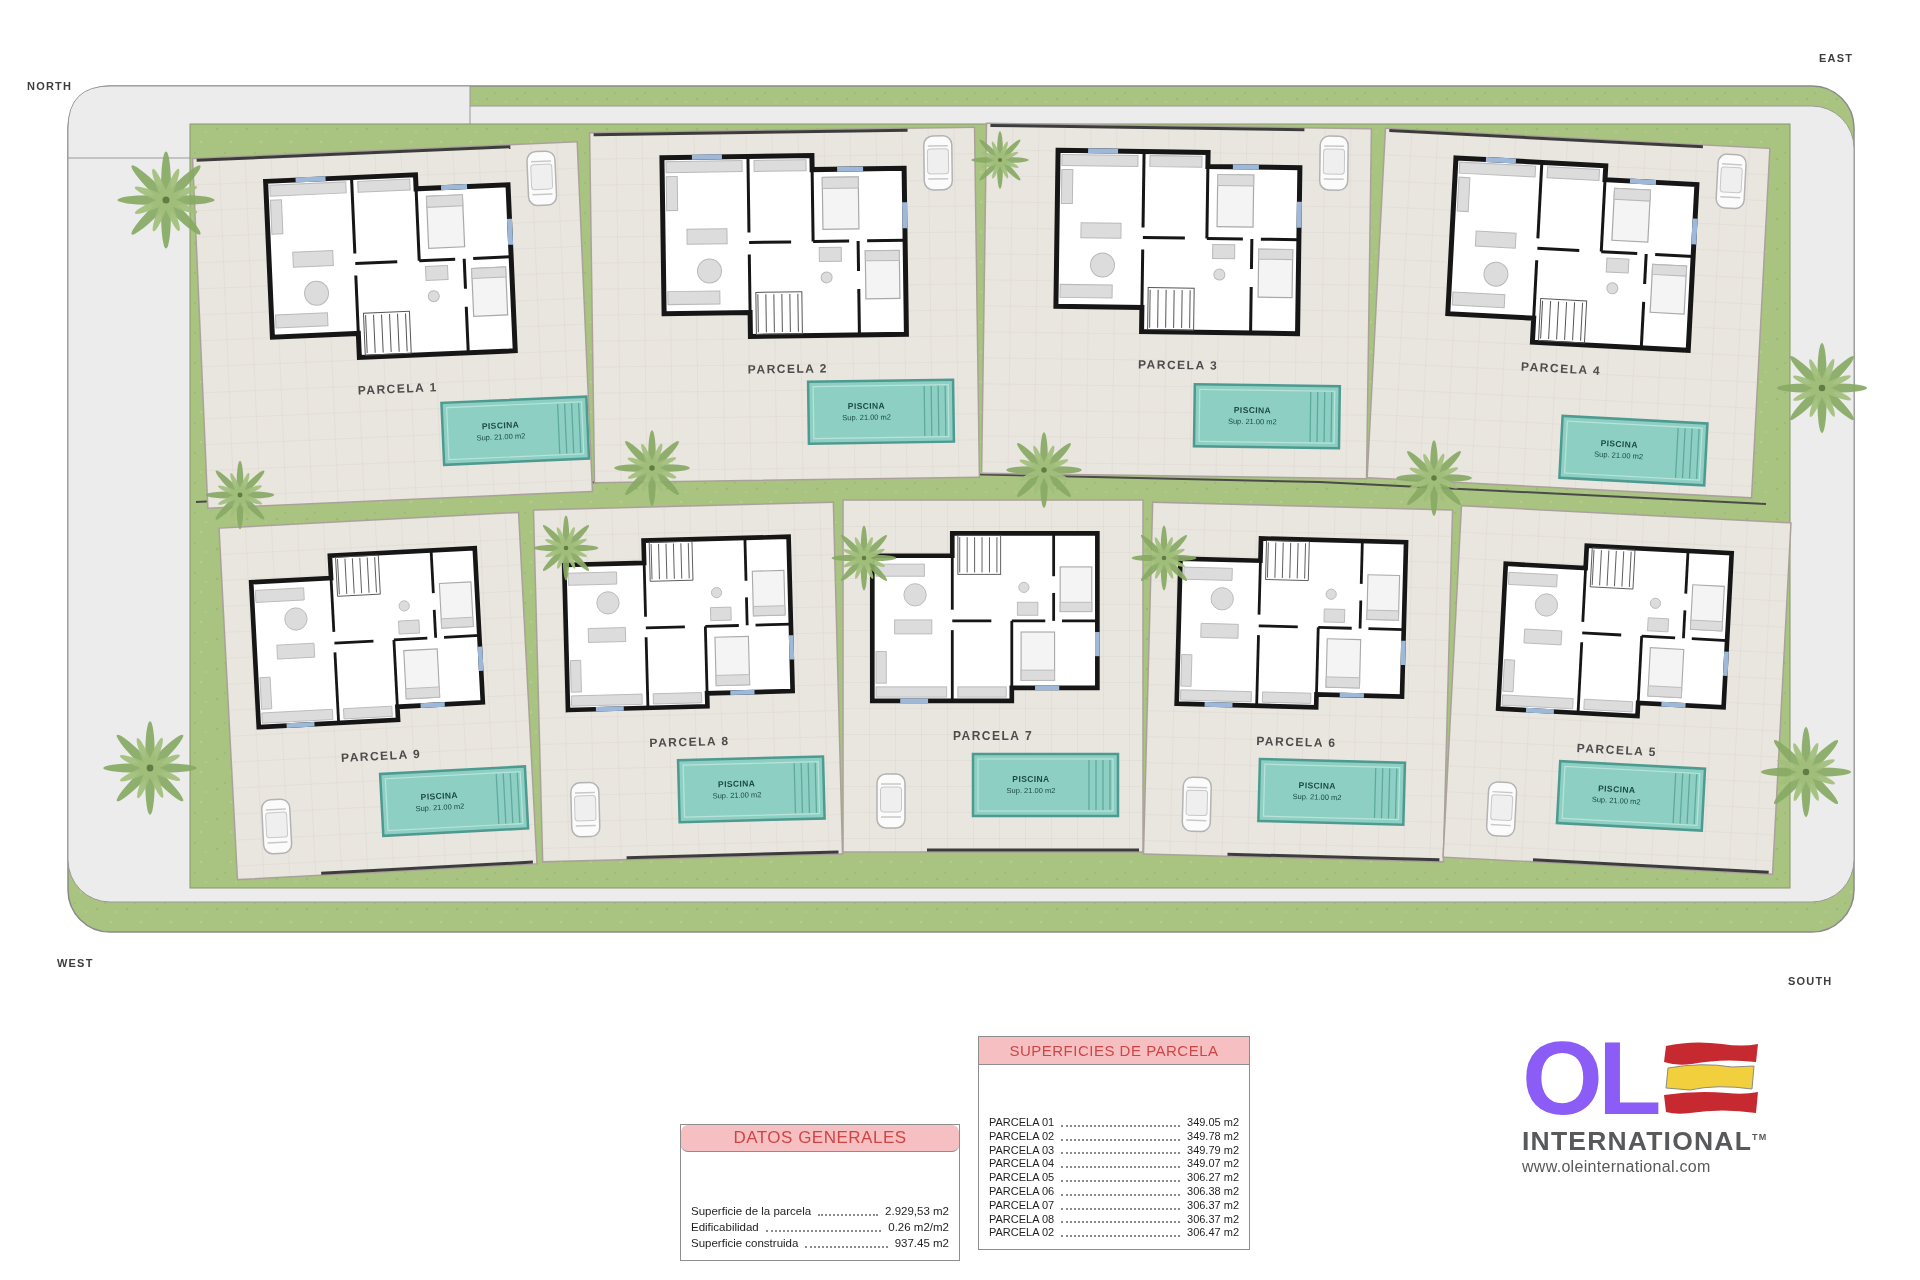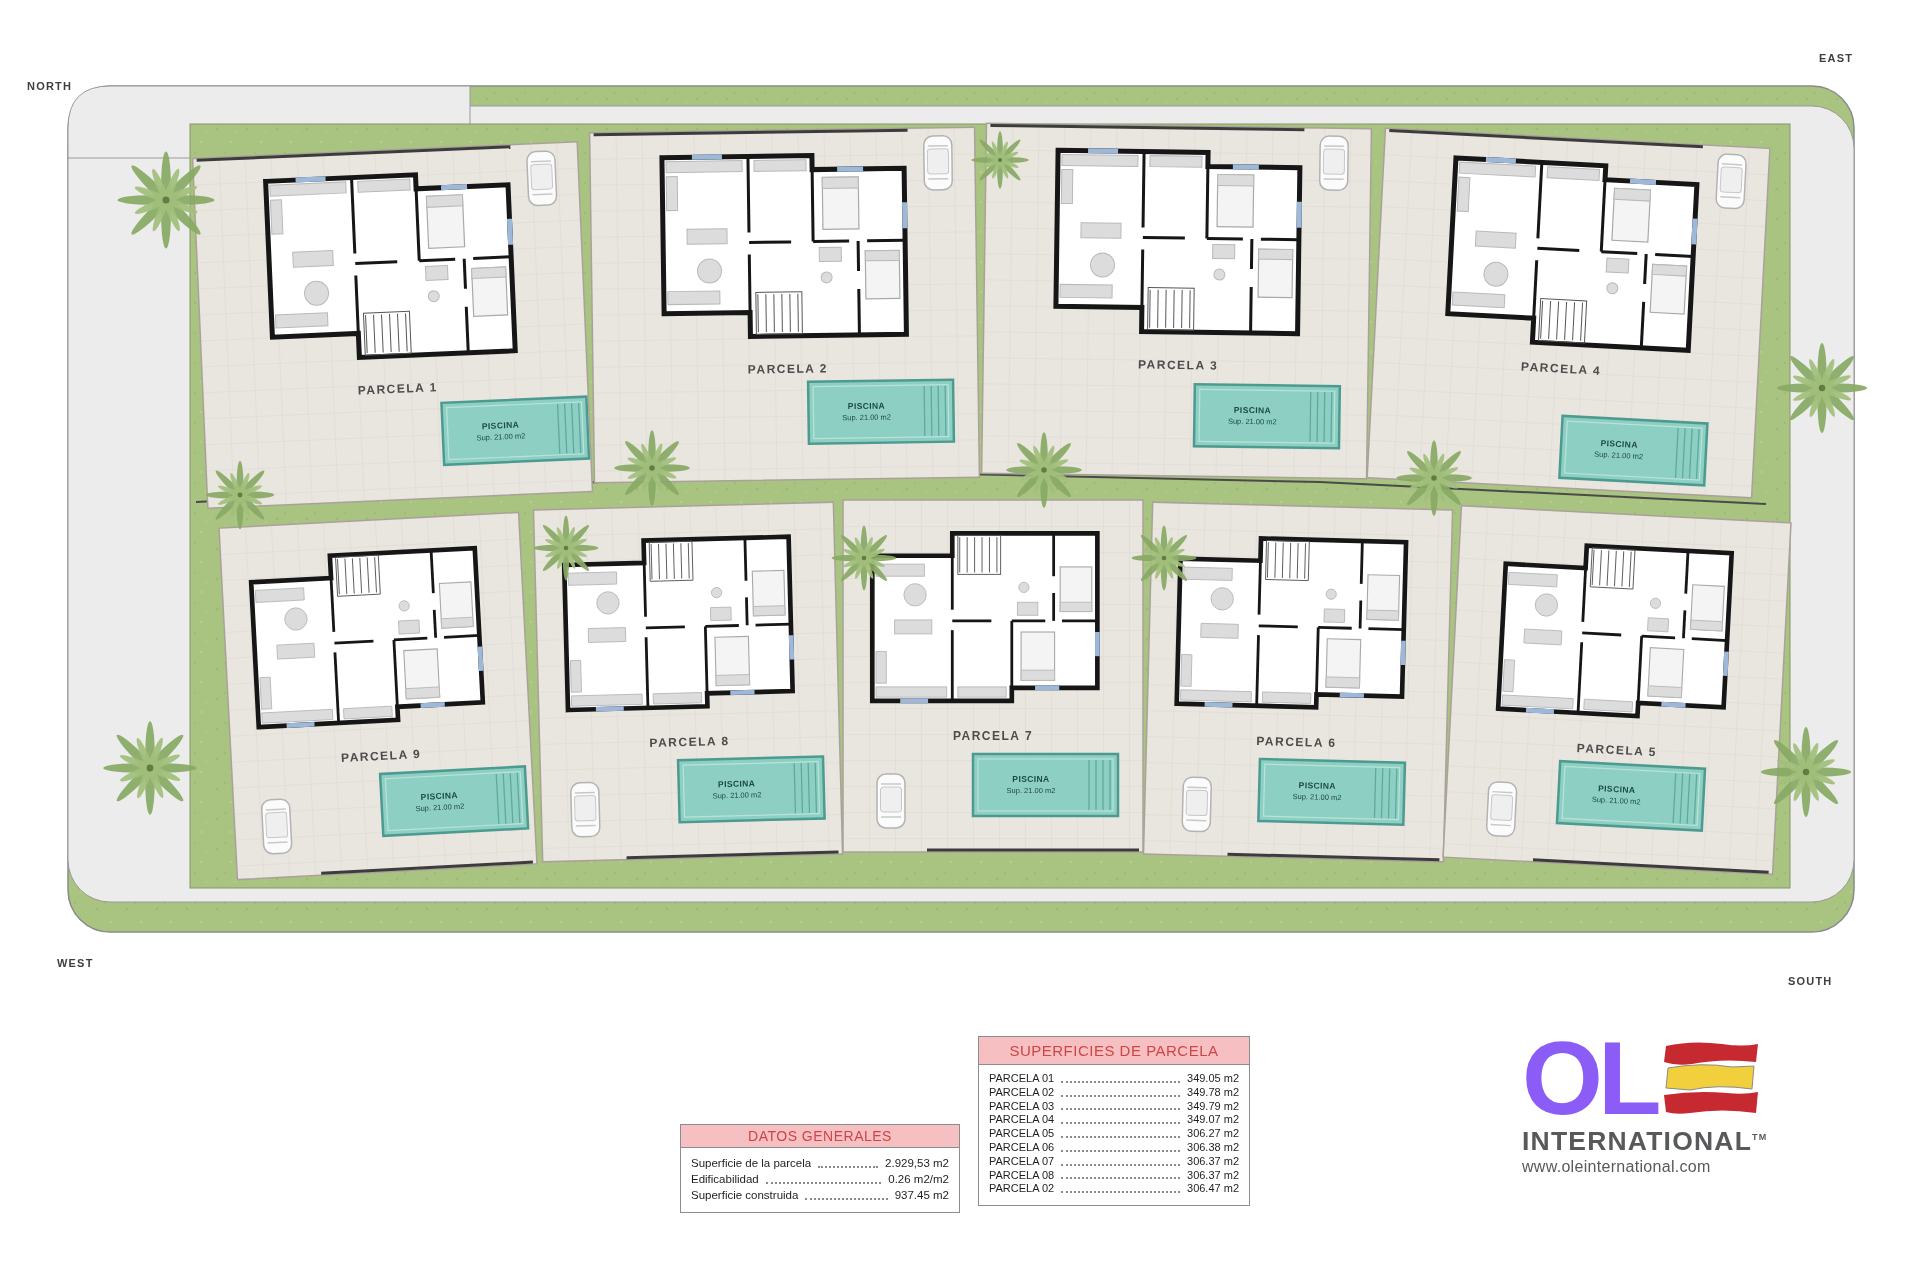--- a/index.html
+++ b/index.html
@@ -11,27 +11,27 @@
   .plot{fill:url(#plotgrid);stroke:#aaa29a;stroke-width:1.5;}
   .fence{stroke:#3c3c3c;stroke-width:3;fill:none;}
   .plabel{font:700 12px "Liberation Sans",sans-serif;fill:#4c4c4c;
           letter-spacing:1.5px;text-anchor:middle;}
   .pool-t1{font:700 8.5px "Liberation Sans",sans-serif;fill:#1d4a43;text-anchor:middle;letter-spacing:.4px;}
   .pool-t2{font:400 7.5px "Liberation Sans",sans-serif;fill:#1d4a43;text-anchor:middle;}
   
   .tbl{position:absolute;background:#fff;border:1.6px solid #8d8d8d;box-sizing:border-box;}
   .tbl .hdr{background:#f6c0c3;color:#cf4545;font-weight:400;text-align:center;
             border-bottom:1.6px solid #8d8d8d;letter-spacing:.5px;}
-  .tbl .body{padding:7px 10px 9px 10px;}
+  .tbl .body{padding:7px 10px 9px 10px;margin-top:44px;}
   .trow{display:flex;align-items:flex-end;}
   .trow .lbl{white-space:nowrap;color:#1e1e1e;}
   .trow .dots{flex:1;border-bottom:2px dotted #8a8a8a;margin:0 7px 3px 7px;min-width:20px;}
   .trow .val{white-space:nowrap;color:#1e1e1e;text-align:center;}
   .datos{left:680px;top:1124px;width:280px;font-size:11.5px;}
-  .datos .hdr{font-size:14px;padding:3px 0;}
+  .datos .hdr{font-size:17px;padding:3px 0;border-radius:7px;}
   .datos .trow{line-height:16px;}
   .sup{left:978px;top:1036px;width:272px;font-size:11px;}
   .sup .hdr{font-size:15px;padding:5px 0;}
   .sup .trow{line-height:13.8px;}
   
   .logo{position:absolute;left:1522px;top:1038px;width:290px;color:#58595b;}
   .logo-row1{display:flex;align-items:flex-start;}
   .ol{font-size:104px;font-weight:700;color:#8b5cf6;line-height:80px;letter-spacing:-5px;}
   .flag{margin-left:6px;margin-top:2px;}
   .intl{font-size:26.5px;font-weight:700;letter-spacing:1.2px;margin-top:8px;white-space:nowrap;}

